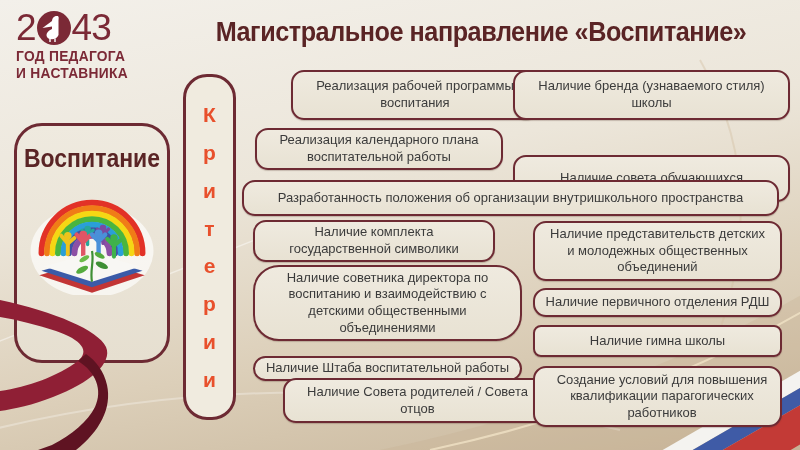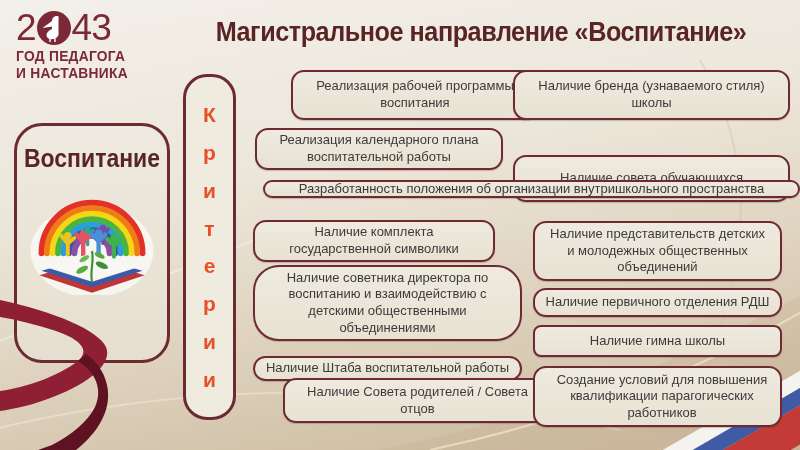--- a/index.html
+++ b/index.html
@@ -165,21 +165,21 @@
     <span class="crit-letter">е</span>
     <span class="crit-letter">р</span>
     <span class="crit-letter">и</span>
     <span class="crit-letter">и</span>
   </div>
 
   <div class="cbox" style="left:255px; top:70px;  width:248px; height:50px;margin-left:36px;">Реализация рабочей программы воспитания</div>
   <div class="cbox" style="left:513px; top:70px;  width:277px; height:50px;">Наличие бренда  (узнаваемого стиля) школы</div>
   <div class="cbox" style="left:255px; top:128px; width:248px; height:42px;">Реализация календарного плана воспитательной работы</div>
   <div class="cbox" style="left:513px; top:128px; width:277px; height:47px;margin-top:27px;">Наличие совета обучающихся</div>
-  <div class="cbox" style="left:263px; top:180px; width:537px; height:18px;text-align:right;">Разработанность положения об организации внутришкольного пространства</div>
+  <div class="cbox" style="left:242px; top:180px; width:537px; height:36px;text-align:right;">Разработанность положения об организации внутришкольного пространства</div>
   <div class="cbox" style="left:253px; top:220px; width:242px; height:42px;">Наличие комплекта государственной символики</div>
   <div class="cbox" style="left:253px; top:265px; width:269px; height:76px;border-radius:26px;">Наличие советника директора по воспитанию и взаимодействию с детскими общественными объединениями</div>
   <div class="cbox" style="left:253px; top:356px; width:269px; height:25px;">Наличие Штаба воспитательной работы</div>
   <div class="cbox" style="left:253px; top:378px; width:269px; height:45px;margin-left:30px;">Наличие Совета родителей / Совета отцов</div>
   <div class="cbox" style="left:533px; top:221px; width:249px; height:60px;">Наличие представительств детских и молодежных общественных объединений</div>
   <div class="cbox" style="left:533px; top:288px; width:249px; height:29px;">Наличие первичного отделения  РДШ</div>
   <div class="cbox" style="left:533px; top:325px; width:249px; height:32px;border-radius:8px;">Наличие гимна школы</div>
   <div class="cbox" style="left:533px; top:366px; width:249px; height:61px;padding-left:19px;">Создание условий для повышения квалификации парагогических работников</div>
 
   <svg class="layer ribbon-layer" viewBox="0 0 800 450" aria-hidden="true">

